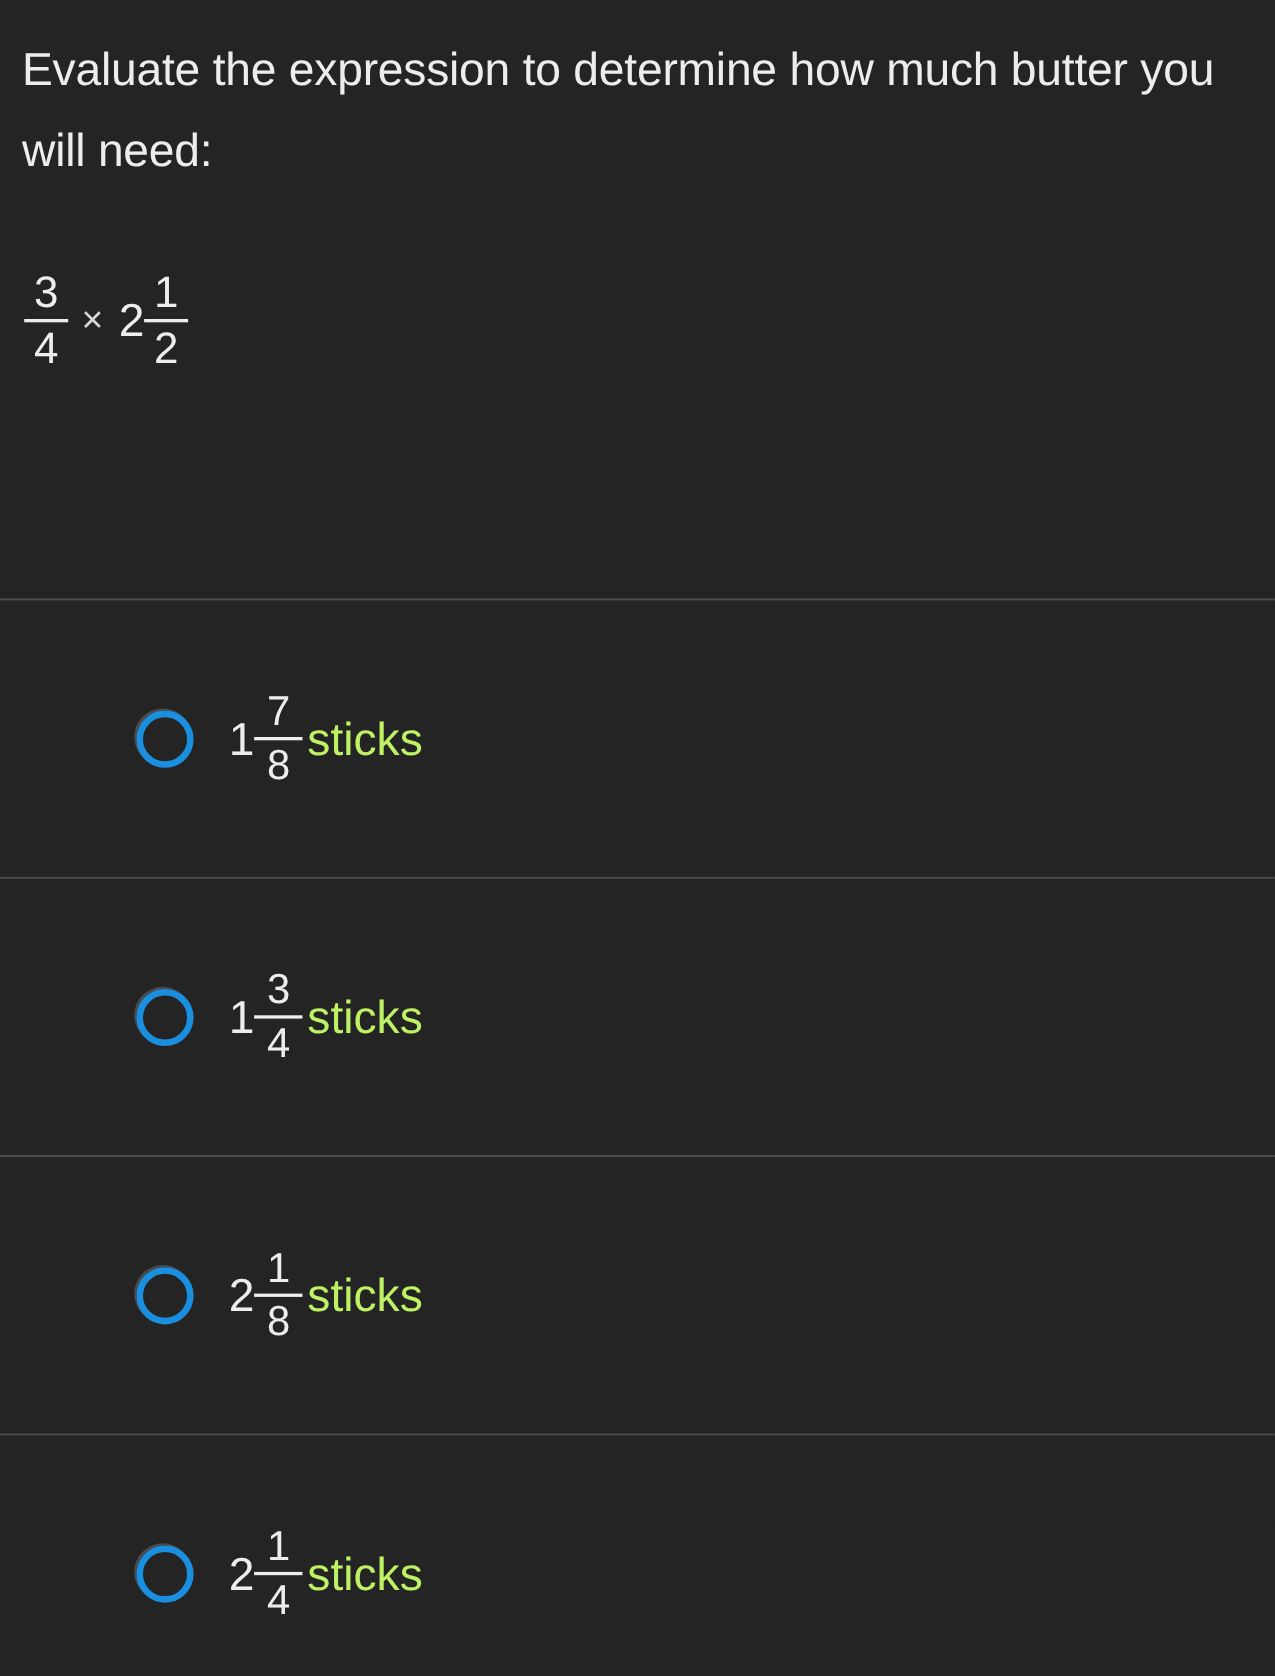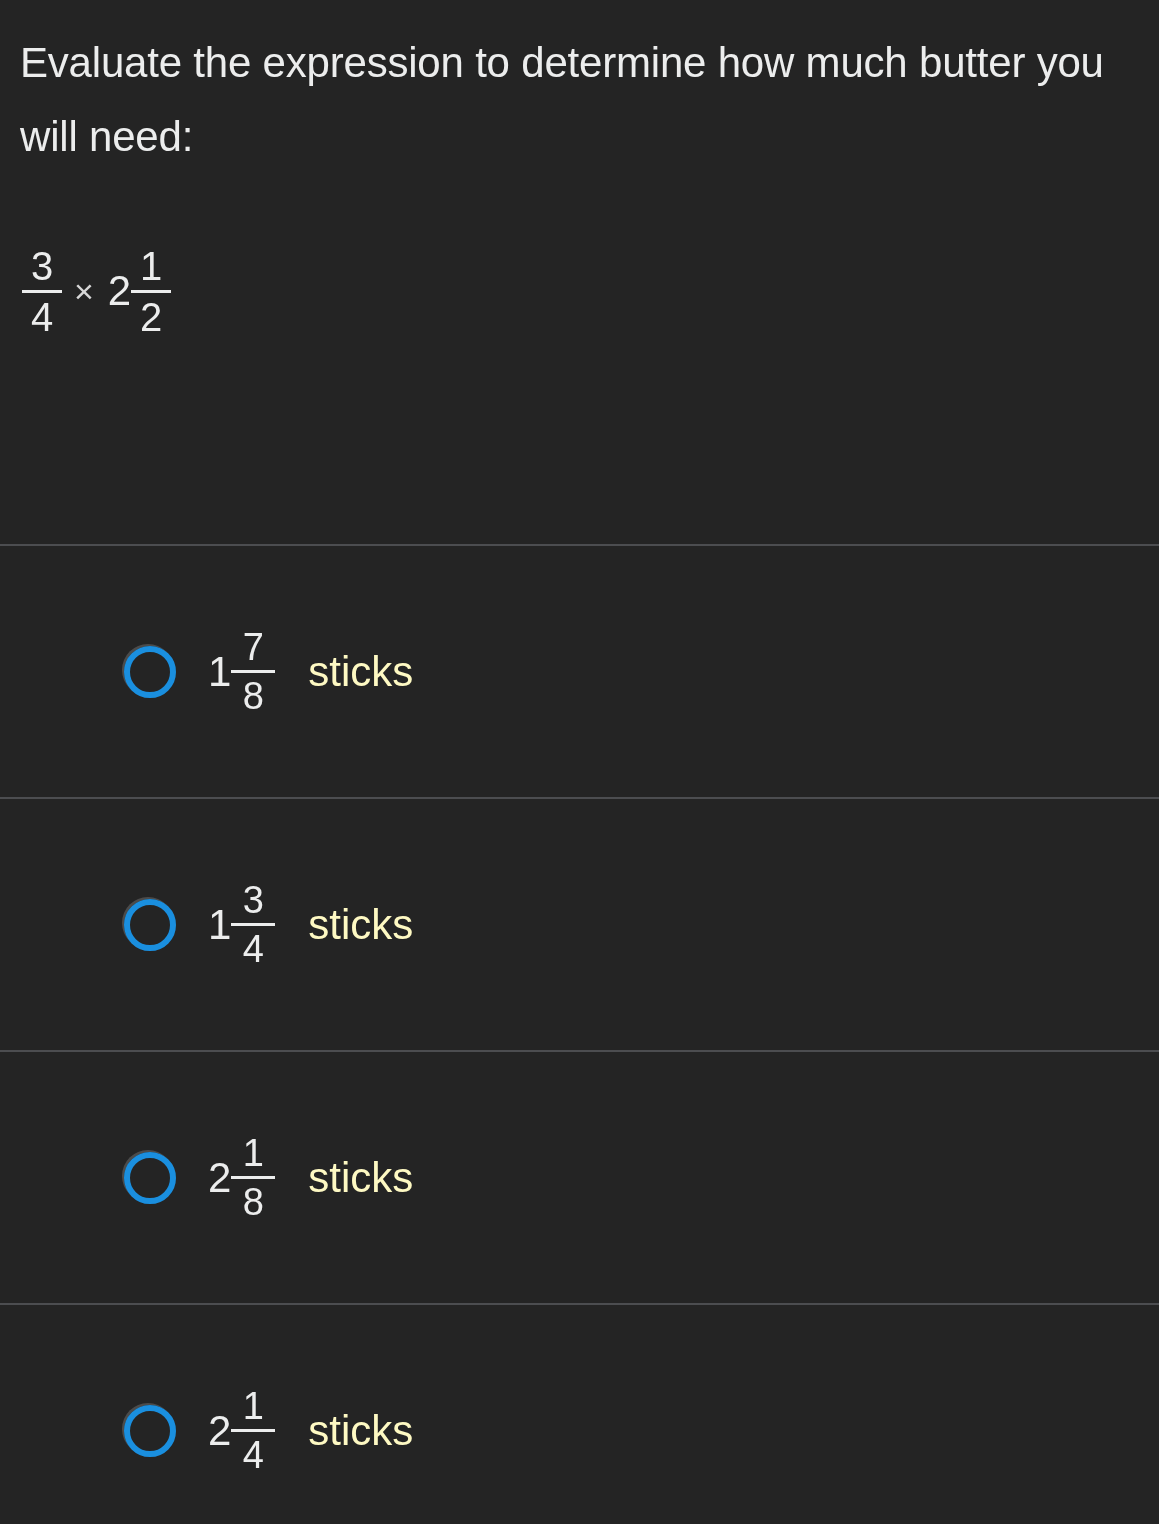--- a/index.html
+++ b/index.html
@@ -142,23 +142,23 @@
     font-size: 38px;
     line-height: 42px;
     padding: 0 7px;
   }
   .option-label .frac .bar {
     min-width: 44px;
     height: 3px;
   }
 
   .option-label .unit {
-    margin-left: 33px;
-    font-size: 42px;
-    color: #fef9c3;
+    margin-left: 4px;
+    font-size: 42px;
+    color: #bef264;
   }
 </style>
 </head>
 <body>
 
 <div class="page">
 
   <div class="prompt">Evaluate the expression to determine how much butter you will need:</div>
 
   <div class="expression">

